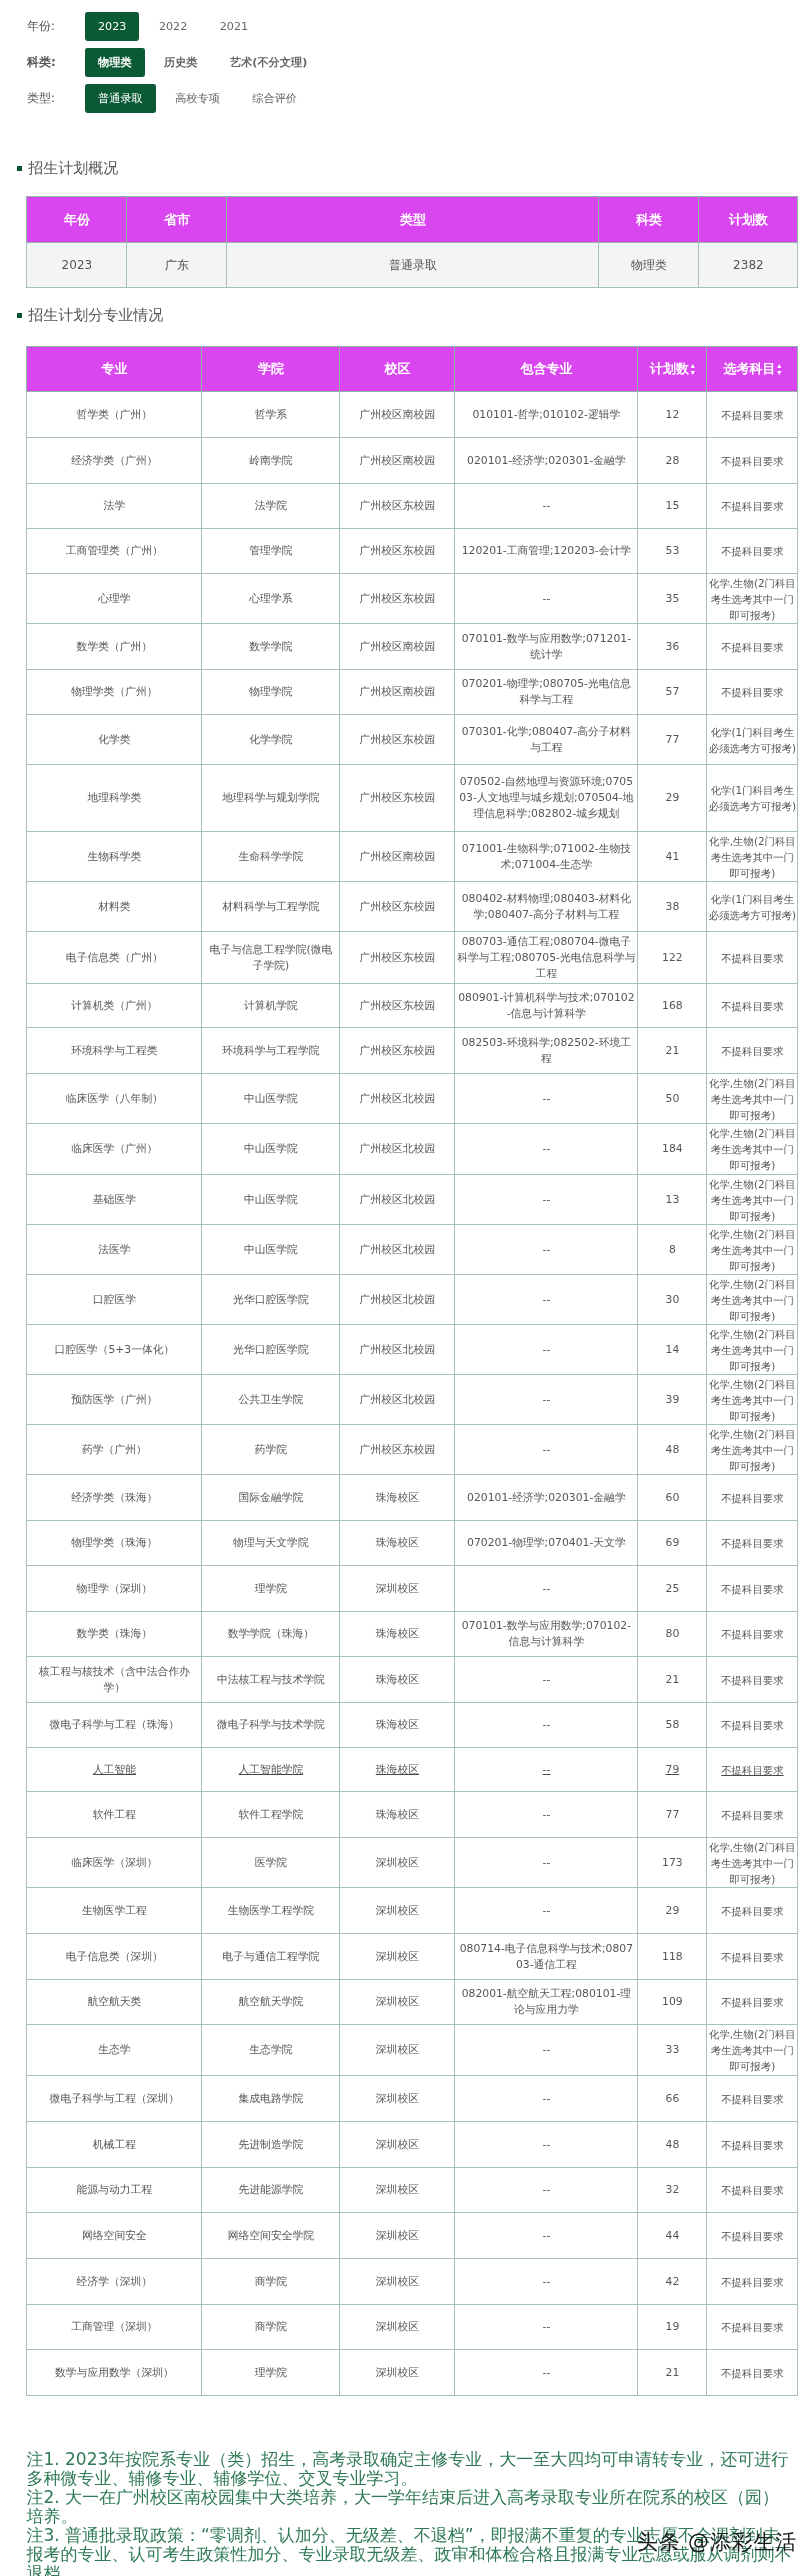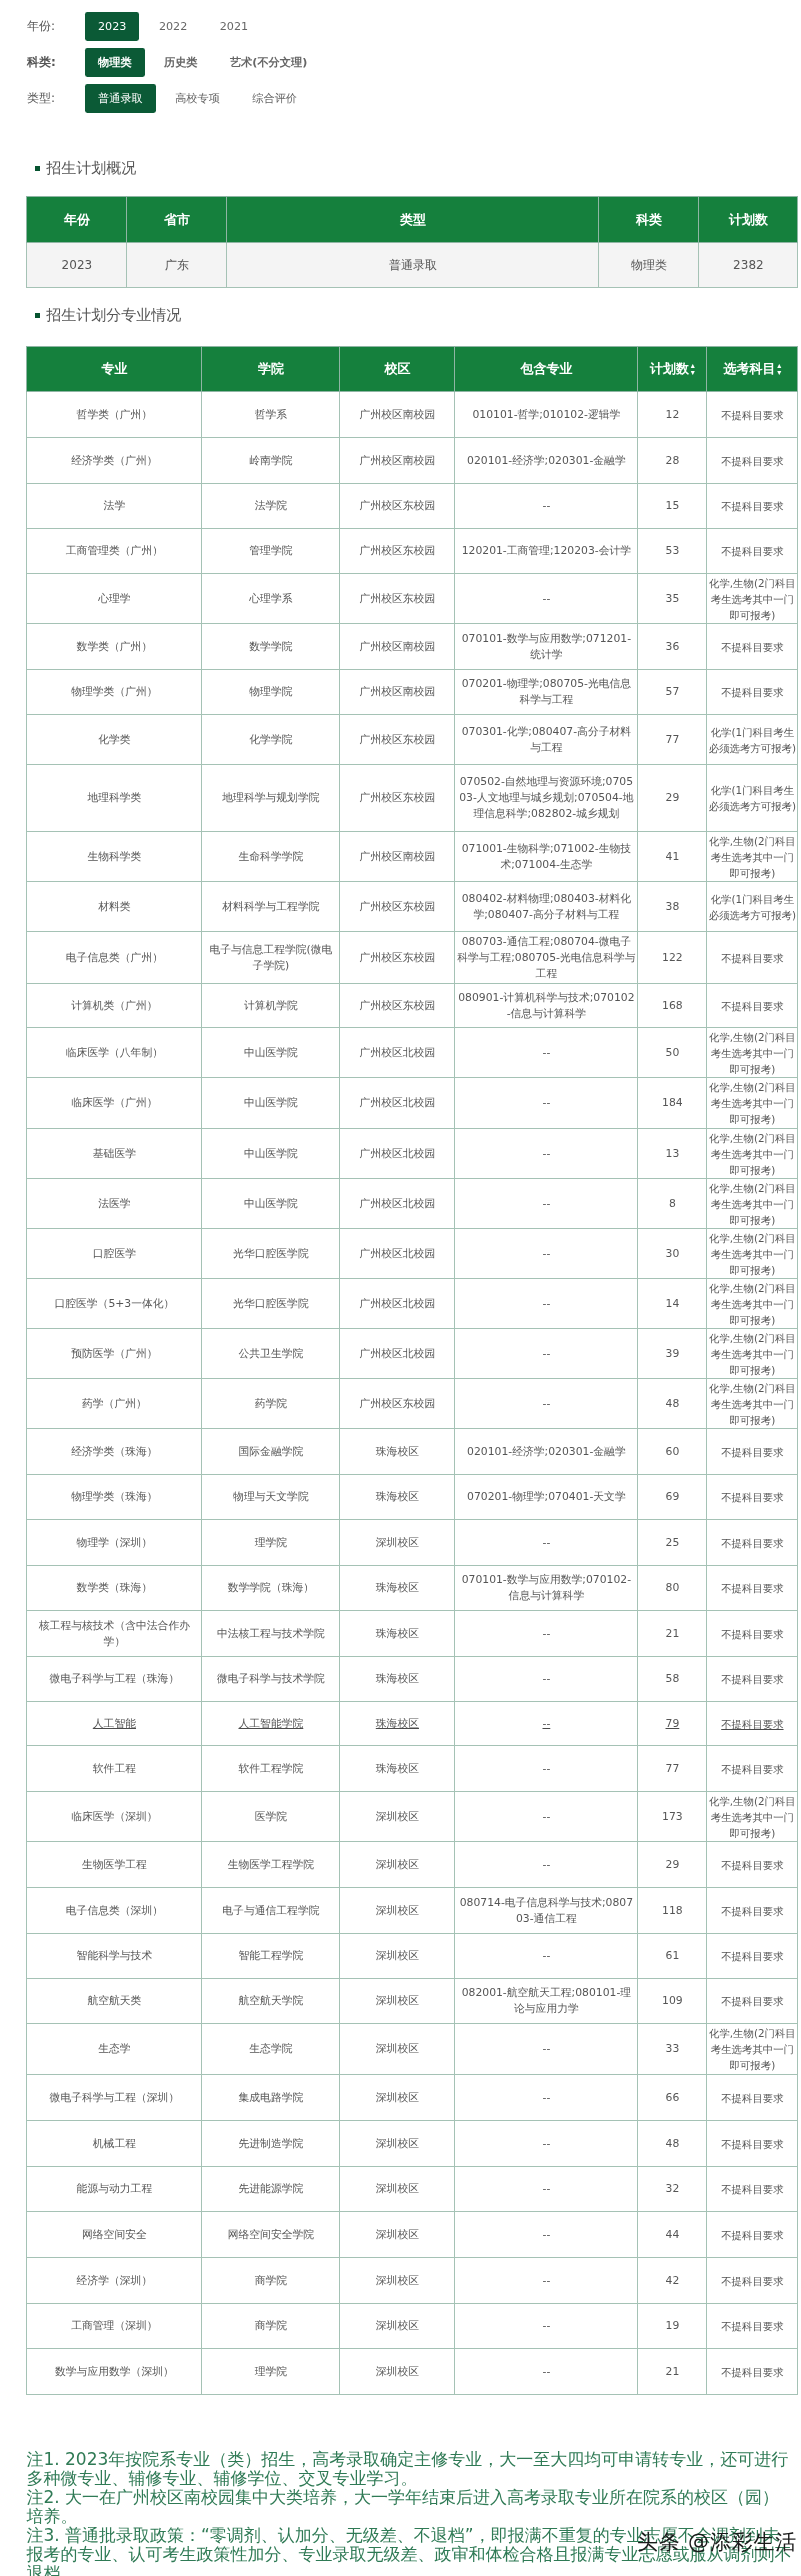--- a/index.html
+++ b/index.html
@@ -10,26 +10,26 @@
     color: #4a4a4a;
   }
   .filter-row { position: absolute; left: 27px; height: 30px; display: flex; align-items: center; }
   .filter-label { width: 58px; font-size: 12px; color: #555; }
   .filter-opt {
     height: 29px; padding: 0 13px; display: flex; align-items: center;
     font-size: 11.2px; color: #666; border-radius: 2.4px; margin-right: 6.4px; cursor: pointer;
   }
   .filter-opt.active { background: #0b5a36; color: #ffffff; }
   .section-title {
-    position: absolute; left: 35px; font-size: 15px; color: #555; display: flex; align-items: center;
+    position: absolute; left: 17px; font-size: 15px; color: #555; display: flex; align-items: center;
   }
   .section-title .dot { width: 4.8px; height: 4.8px; background: #075430; margin-right: 6.4px; display: inline-block; }
   table { border-collapse: collapse; position: absolute; left: 26.4px; table-layout: fixed; }
   th {
-    background: #15803d; color: #ffffff; font-weight: bold; font-size: 13px;
+    background: #d946ef; color: #ffffff; font-weight: bold; font-size: 13px;
     border: 0.8px solid #8fb5a4; text-align: center;
   }
   td {
     border: 0.8px solid #a5c2b5; text-align: center; font-size: 10.8px; color: #555;
     line-height: 16px; padding: 0 2.4px; word-break: break-all;
   }
   .summary td { background: #f4f4f4; font-size: 12px; }
   .sort-icon { display: inline-block; margin-left: 1.6px; font-size: 8px; line-height: 6.4px; vertical-align: middle; }
   .sort-icon span { display: block; }
   .subj-cell { font-size: 10.4px; line-height: 16px; padding: 0 0.8px; }
@@ -213,20 +213,28 @@
         <td class="subj-cell">不提科目要求</td>
       </tr>
       <tr style="height: 44px;">
         <td>计算机类（广州）</td>
         <td>计算机学院</td>
         <td>广州校区东校园</td>
         <td style="padding: 0px 1.6px;">080901-计算机科学与技术;070102-信息与计算科学</td>
         <td>168</td>
         <td class="subj-cell">不提科目要求</td>
       </tr>
+      <tr style="height: 46px;">
+        <td>环境科学与工程类</td>
+        <td>环境科学与工程学院</td>
+        <td>广州校区东校园</td>
+        <td style="padding: 0px 1.6px;">082503-环境科学;082502-环境工程</td>
+        <td>21</td>
+        <td class="subj-cell">不提科目要求</td>
+      </tr>
       <tr style="height: 50px;">
         <td>临床医学（八年制）</td>
         <td>中山医学院</td>
         <td>广州校区北校园</td>
         <td style="padding: 0px 1.6px;">--</td>
         <td>50</td>
         <td class="subj-cell">化学,生物(2门科目考生选考其中一门即可报考)</td>
       </tr>
       <tr style="height: 51px;">
         <td>临床医学（广州）</td>
@@ -363,28 +371,20 @@
         <td style="padding: 0px 1.6px;">--</td>
         <td>29</td>
         <td class="subj-cell">不提科目要求</td>
       </tr>
       <tr style="height: 46px;">
         <td>电子信息类（深圳）</td>
         <td>电子与通信工程学院</td>
         <td>深圳校区</td>
         <td style="padding: 0px 1.6px;">080714-电子信息科学与技术;080703-通信工程</td>
         <td>118</td>
-        <td class="subj-cell">不提科目要求</td>
-      </tr>
-      <tr style="height: 45px;">
-        <td>智能科学与技术</td>
-        <td>智能工程学院</td>
-        <td>深圳校区</td>
-        <td style="padding: 0px 1.6px;">--</td>
-        <td>61</td>
         <td class="subj-cell">不提科目要求</td>
       </tr>
       <tr style="height: 45px;">
         <td>航空航天类</td>
         <td>航空航天学院</td>
         <td>深圳校区</td>
         <td style="padding: 0px 1.6px;">082001-航空航天工程;080101-理论与应用力学</td>
         <td>109</td>
         <td class="subj-cell">不提科目要求</td>
       </tr>

